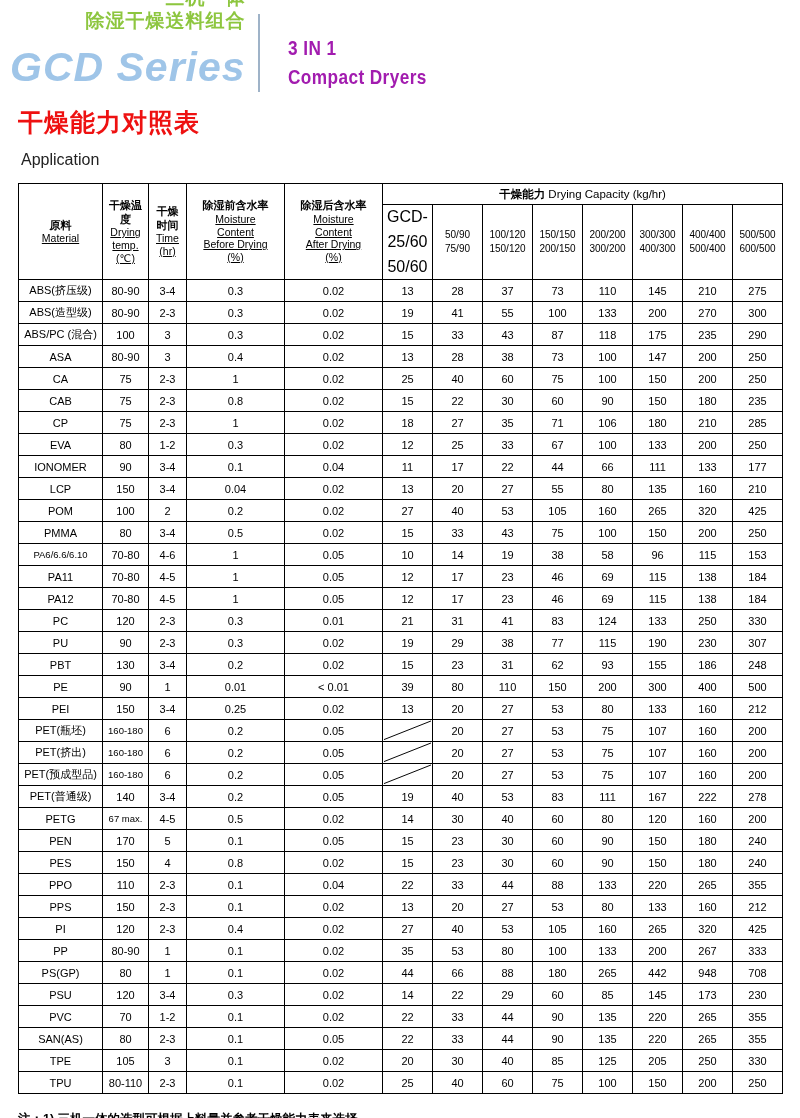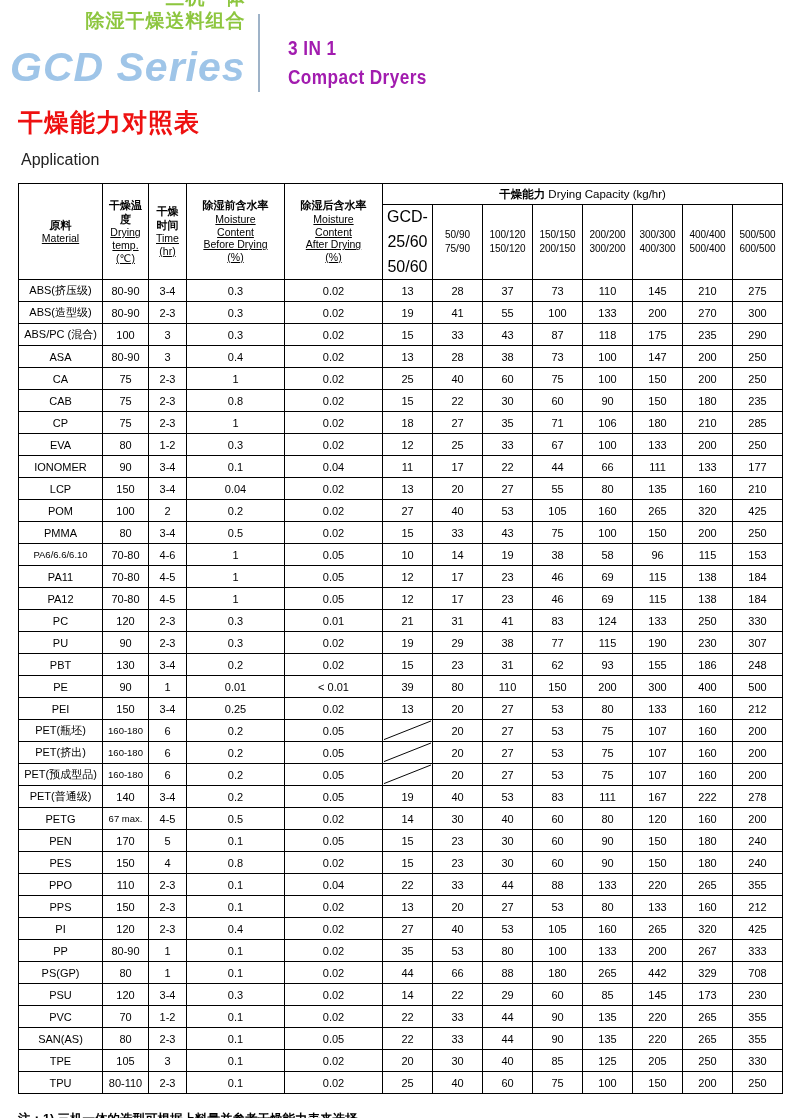--- a/index.html
+++ b/index.html
@@ -775,21 +775,21 @@
           <td class="num">80</td>
           <td class="num">1</td>
           <td class="num">0.1</td>
           <td class="num">0.02</td>
           <td class="num">44</td>
           <td class="num">66</td>
           <td class="num">88</td>
           <td class="num">180</td>
           <td class="num">265</td>
           <td class="num">442</td>
-          <td class="num">329</td>
+          <td class="num">948</td>
           <td class="num">708</td>
         </tr>
         <tr>
           <td class="mat">PSU</td>
           <td class="num">120</td>
           <td class="num">3-4</td>
           <td class="num">0.3</td>
           <td class="num">0.02</td>
           <td class="num">14</td>
           <td class="num">22</td>

